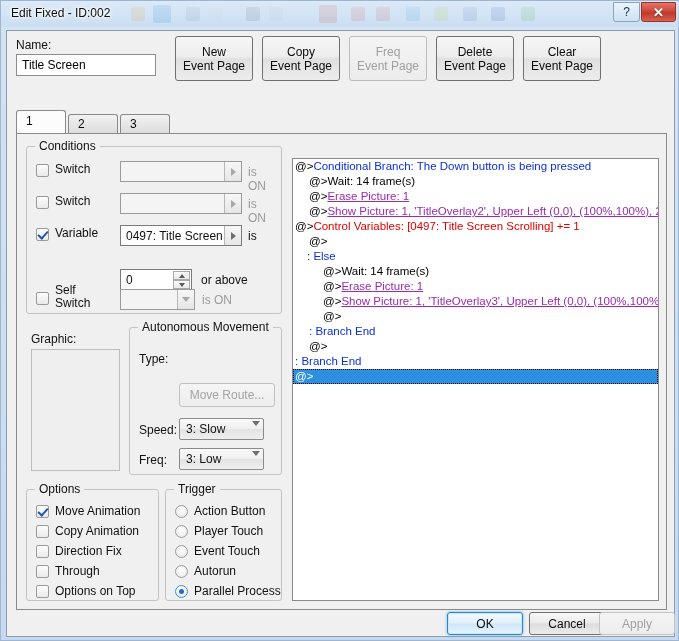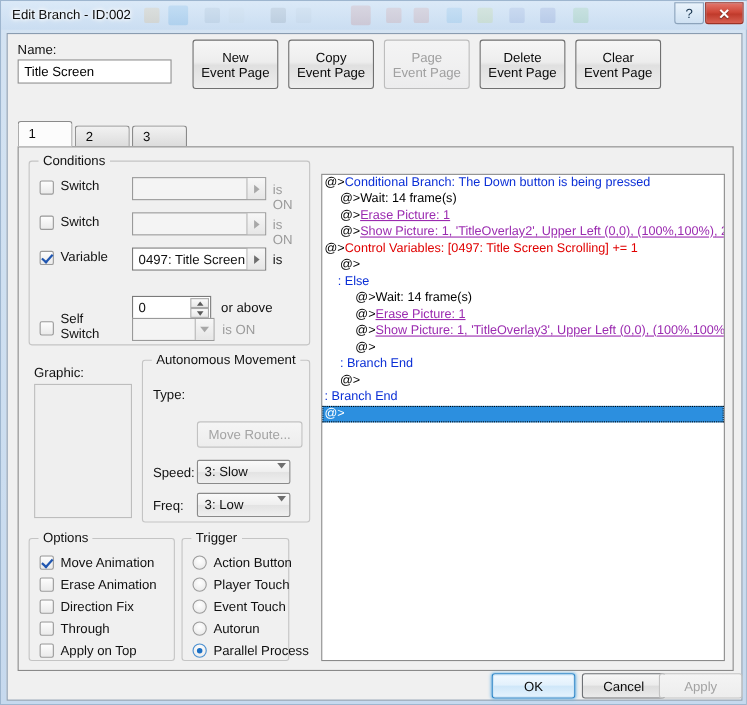--- a/index.html
+++ b/index.html
@@ -123,21 +123,21 @@
   }
 
   #grp-conditions { left: 9px; top: 12px; width: 256px; height: 168px; }
   #grp-graphic-lbl { position: absolute; left: 14px; top: 198px; font-size: 12px; color: #111; }
   #graphic-box {
     position: absolute; left: 14px; top: 215px; width: 89px; height: 122px;
     background: #efefef; border: 1px solid #bdbdbd;
   }
   #grp-autonomous { left: 112px; top: 193px; width: 153px; height: 148px; }
   #grp-options { left: 9px; top: 355px; width: 133px; height: 112px; }
-  #grp-trigger { left: 148px; top: 355px; width: 98px; height: 112px; }
+  #grp-trigger { left: 148px; top: 355px; width: 117px; height: 112px; }
 
   
   .cond-row { position: absolute; left: 9px; height: 20px; }
   .cbox {
     position: absolute; left: 0; top: 3px; width: 13px; height: 13px;
     border: 1px solid #9a9a9a; background: linear-gradient(to bottom,#fdfdfd,#eaeaea);
     border-radius: 2px;
   }
   .cbox.checked::after {
     content: ""; position: absolute; left: 3px; top: 0px;
@@ -275,40 +275,40 @@
     <div class="gicon" style="left:350px;background:#d46b5c;"></div>
     <div class="gicon" style="left:375px;background:#d46b5c;"></div>
     <div class="gicon" style="left:405px;background:#4fa3dd;"></div>
     <div class="gicon" style="left:433px;background:#b9cf4a;"></div>
     <div class="gicon" style="left:462px;background:#6f82c4;"></div>
     <div class="gicon" style="left:490px;background:#5566b5;"></div>
     <div class="gicon" style="left:520px;background:#62bb55;"></div>
   </div>
 
   <div id="titlebar">
-    <div id="title-text">Edit Branch - ID:002</div>
+    <div id="title-text">Edit Fixed - ID:002</div>
     <div class="caption-btn" id="help-btn">?</div>
     <div class="caption-btn" id="close-btn">✕</div>
   </div>
 
   <div id="client">
 
     <div class="lbl" id="name-label">Name:</div>
     <input id="name-input" type="text" value="Title Screen" style="">
 
     <div class="pagebtn" id="btn-new">
       <span>New</span>
       <span>Event Page</span>
     </div>
     <div class="pagebtn" id="btn-copy">
       <span>Copy</span>
       <span>Event Page</span>
     </div>
     <div class="pagebtn disabled" id="btn-paste">
-      <span>Page</span>
+      <span>Freq</span>
       <span>Event Page</span>
     </div>
     <div class="pagebtn" id="btn-delete">
       <span>Delete</span>
       <span>Event Page</span>
     </div>
     <div class="pagebtn" id="btn-clear">
       <span>Clear</span>
       <span>Event Page</span>
     </div>
@@ -413,33 +413,33 @@
       </div>
 
       <div class="group" id="grp-options">
         <div class="gtitle">Options</div>
         <div class="opt-row" style="top:12px;">
           <span class="cbox checked"></span>
           <span class="olabel">Move Animation</span>
         </div>
         <div class="opt-row" style="top:32px;">
           <span class="cbox"></span>
-          <span class="olabel">Erase Animation</span>
+          <span class="olabel">Copy Animation</span>
         </div>
         <div class="opt-row" style="top:52px;">
           <span class="cbox"></span>
           <span class="olabel">Direction Fix</span>
         </div>
         <div class="opt-row" style="top:72px;">
           <span class="cbox"></span>
           <span class="olabel">Through</span>
         </div>
         <div class="opt-row" style="top:92px;">
           <span class="cbox"></span>
-          <span class="olabel">Apply on Top</span>
+          <span class="olabel">Options on Top</span>
         </div>
       </div>
 
       <div class="group" id="grp-trigger">
         <div class="gtitle">Trigger</div>
         <div class="opt-row" style="top:12px;">
           <span class="radio"></span>
           <span class="olabel">Action Button</span>
         </div>
         <div class="opt-row" style="top:32px;">

